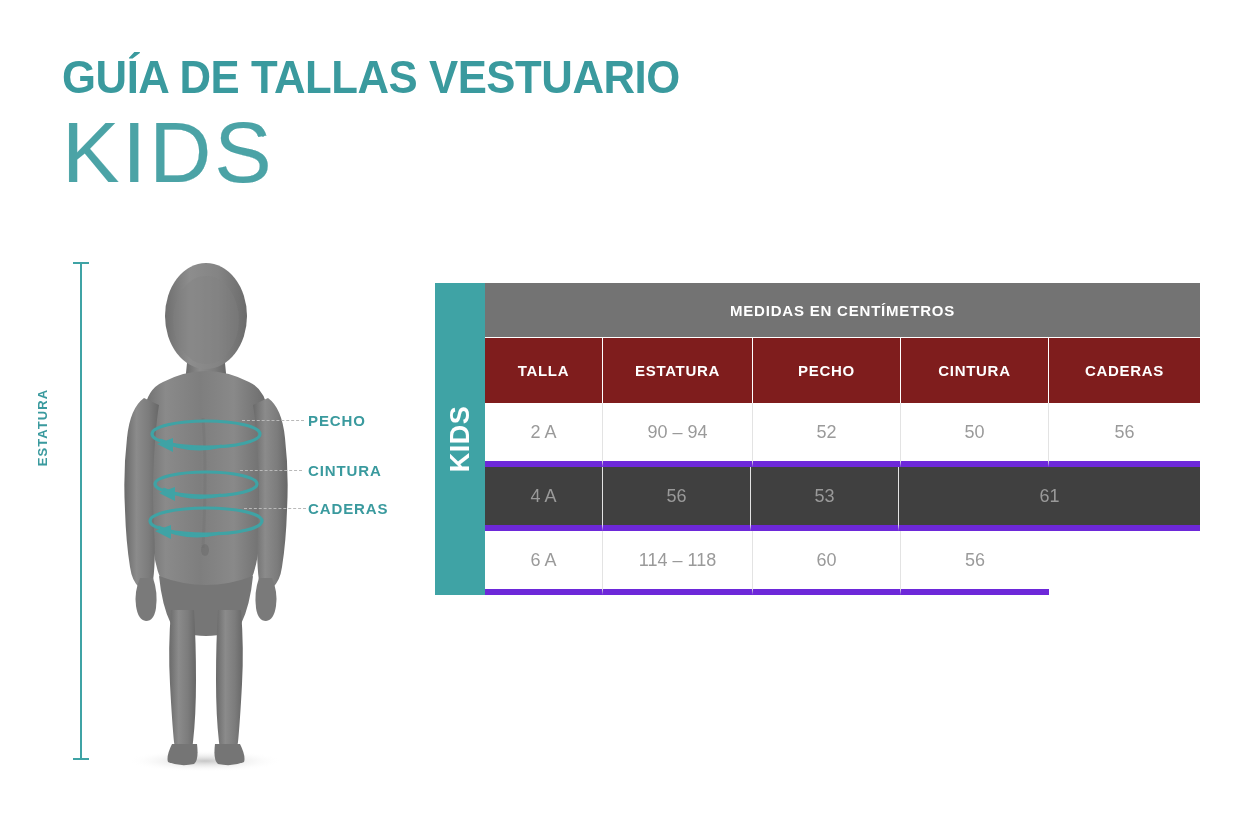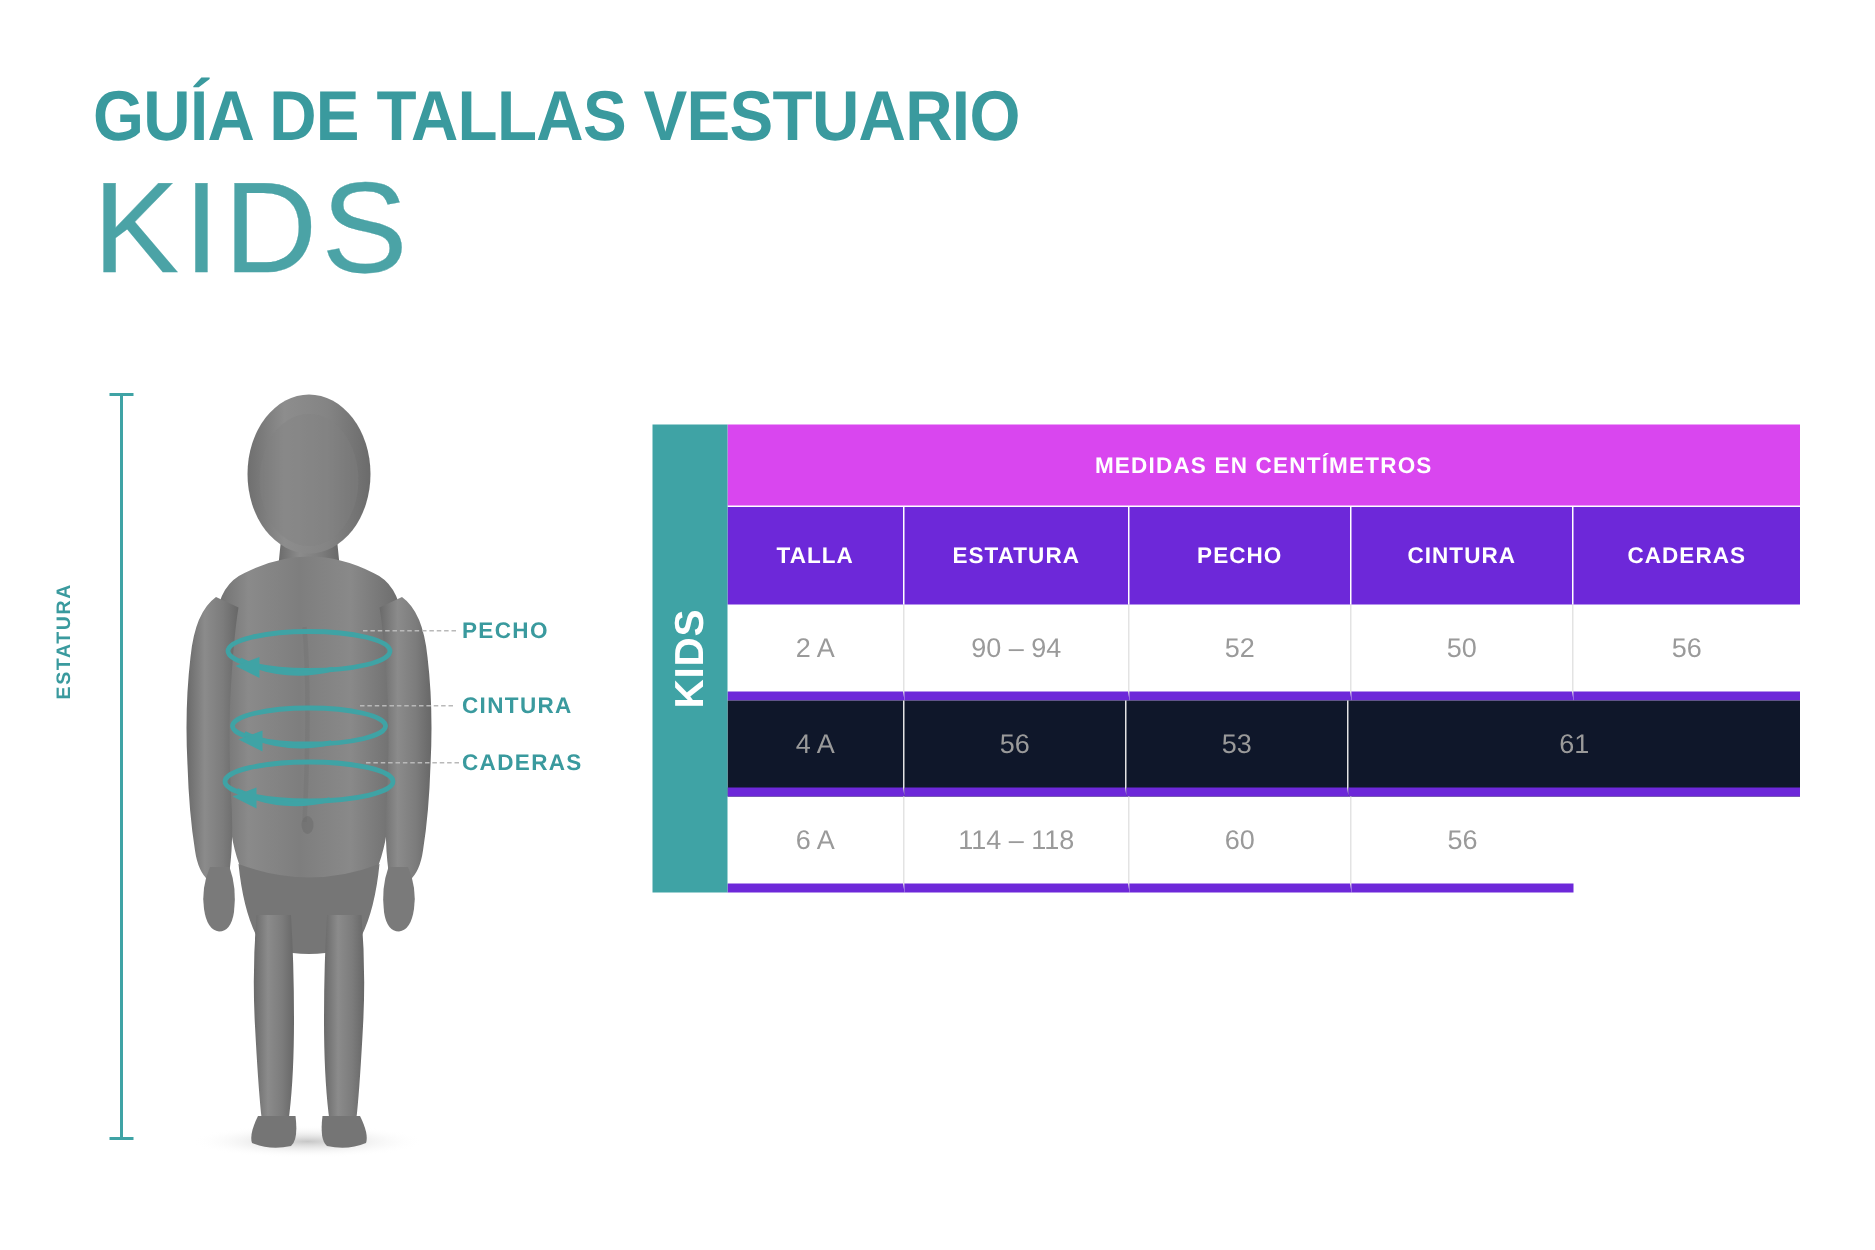--- a/index.html
+++ b/index.html
@@ -134,36 +134,36 @@
     letter-spacing: 0.5px;
     white-space: nowrap;
   }
   .grid {
     flex: 1;
     display: flex;
     flex-direction: column;
   }
   .band {
     height: 57px;
-    background: #d946ef;
+    background: #737373;
     display: flex;
     align-items: center;
     justify-content: center;
     color: #ffffff;
     font-size: 15px;
     font-weight: 700;
     letter-spacing: 0.8px;
     border-bottom: 1px solid #ffffff;
   }
   .row {
     display: flex;
     height: 66px;
   }
-  .row.head { height: 67px; background: #6d28d9; }
-  .row.alt { background: #0f172a; justify-content: center; }
+  .row.head { height: 67px; background: #7f1d1d; }
+  .row.alt { background: #404040; justify-content: center; }
   .cell {
     display: flex;
     align-items: center;
     justify-content: center;
     text-align: center;
     font-size: 18px;
     color: #9a9a9a;
     font-weight: 400;
     border-right: 1px solid #e3e3e3;
     border-bottom: 6px solid #6d28d9;

